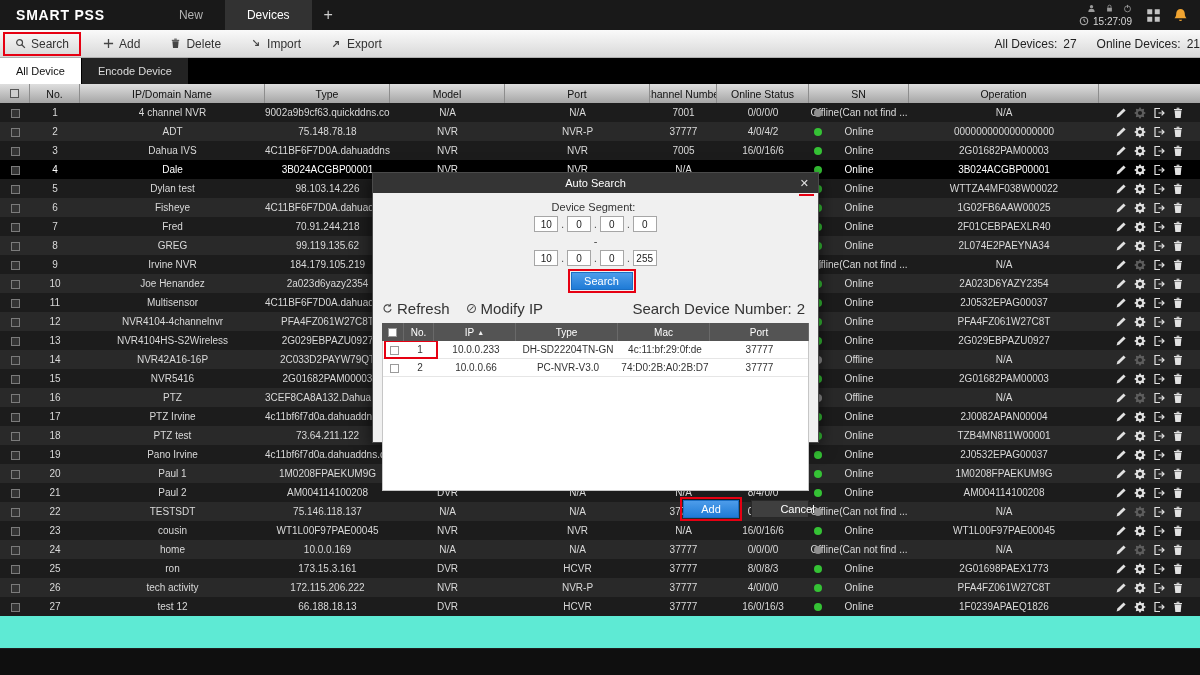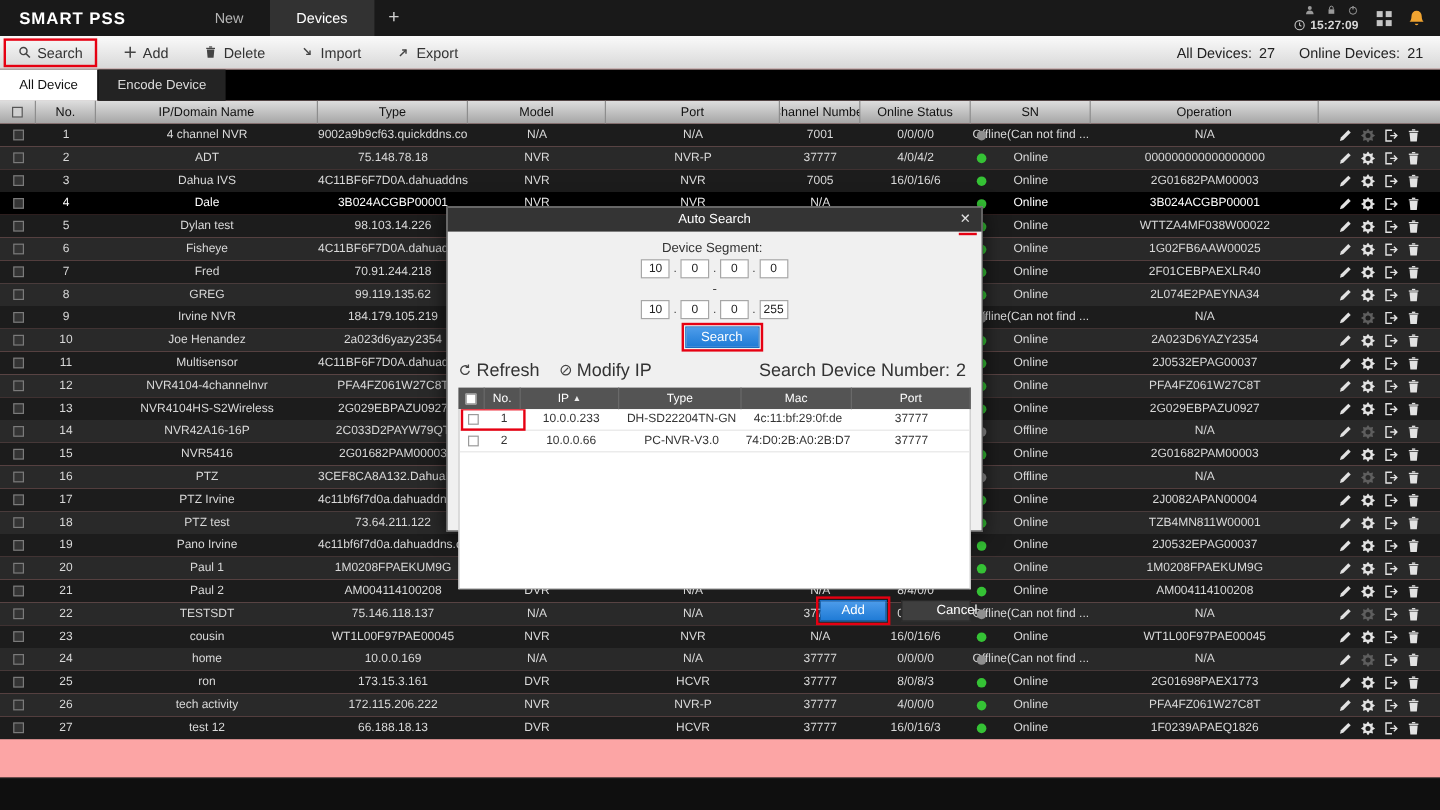--- a/index.html
+++ b/index.html
@@ -1,43 +1,43 @@
 <!DOCTYPE html>
 <html><head>
 <meta charset="utf-8">
 <style>
   * { box-sizing: border-box; }
   html,body { width:1200px; height:675px; margin:0; overflow:hidden;
     font-family:"Liberation Sans", sans-serif; background:#000; }
-  .app { position:relative; width:1200px; height:675px; background:#fca5a5; }
+  .app { position:relative; width:1200px; height:675px; background:#5eead4; }
 
   
   .titlebar { height:30px; background:#191919; display:flex; align-items:center; }
   .brand { color:#fff; font-size:14px; font-weight:bold; letter-spacing:.8px; margin-left:16px; }
   .tb-tab { height:30px; line-height:30px; padding:0 22px; font-size:12px; color:#b4b4b4; }
   .tb-tab.first { margin-left:52px; }
   .tb-tab.active { background:#323232; color:#fff; }
   .tb-plus { color:#cfcfcf; font-size:16px; margin-left:12px; line-height:30px; }
   .tb-right { margin-left:auto; display:flex; align-items:center; gap:14px; padding-right:12px; }
-  .mini-stack { display:flex; flex-direction:column; align-items:flex-end; gap:3px;font-weight:bold; }
+  .mini-stack { display:flex; flex-direction:column; align-items:flex-end; gap:3px; }
   .mini-icons { display:flex; gap:9px; }
   .mini-icons svg { width:9px; height:9px; }
   .time-row { display:flex; align-items:center; gap:4px; color:#d8d8d8; font-size:10px; }
   .time-row svg { width:10px; height:10px; }
   .right-icons { display:flex; align-items:center; gap:12px; }
   .right-icons svg { width:15px; height:15px; }
 
   
   .toolbar { height:28px; background:linear-gradient(#fafafa,#d8d8d8); display:flex;
     align-items:center; font-size:12px; color:#333; border-bottom:1px solid #b0b0b0; gap:14px; padding-left:3px; }
   .tool-btn { display:flex; align-items:center; gap:5px; padding:2px 8px; }
   .tool-btn svg { width:11px; height:11px; }
   .anno { border:2px solid #e60012; }
   .search-anno { padding:1px 2px; }
-  .tool-counts { margin-left:auto; display:flex; gap:20px; padding-right:14px; font-size:12px; color:#222; }
+  .tool-counts { margin-left:auto; display:flex; gap:20px; font-size:12px; color:#222; }
   .count-pair { display:flex; gap:6px; }
 
   
   .tabstrip { height:26px; background:#000; display:flex; }
   .dev-tab { height:26px; line-height:26px; padding:0 16px; font-size:11px; }
   .dev-tab.active { background:#fff; color:#101010; }
   .dev-tab.inactive { background:#232323; color:#dcdcdc; margin-left:1px; }
 
   
   .dev-grid { display:grid; grid-template-columns:30px 50px 185px 125px 115px 145px 67px 92px 100px 190px 1fr; }

